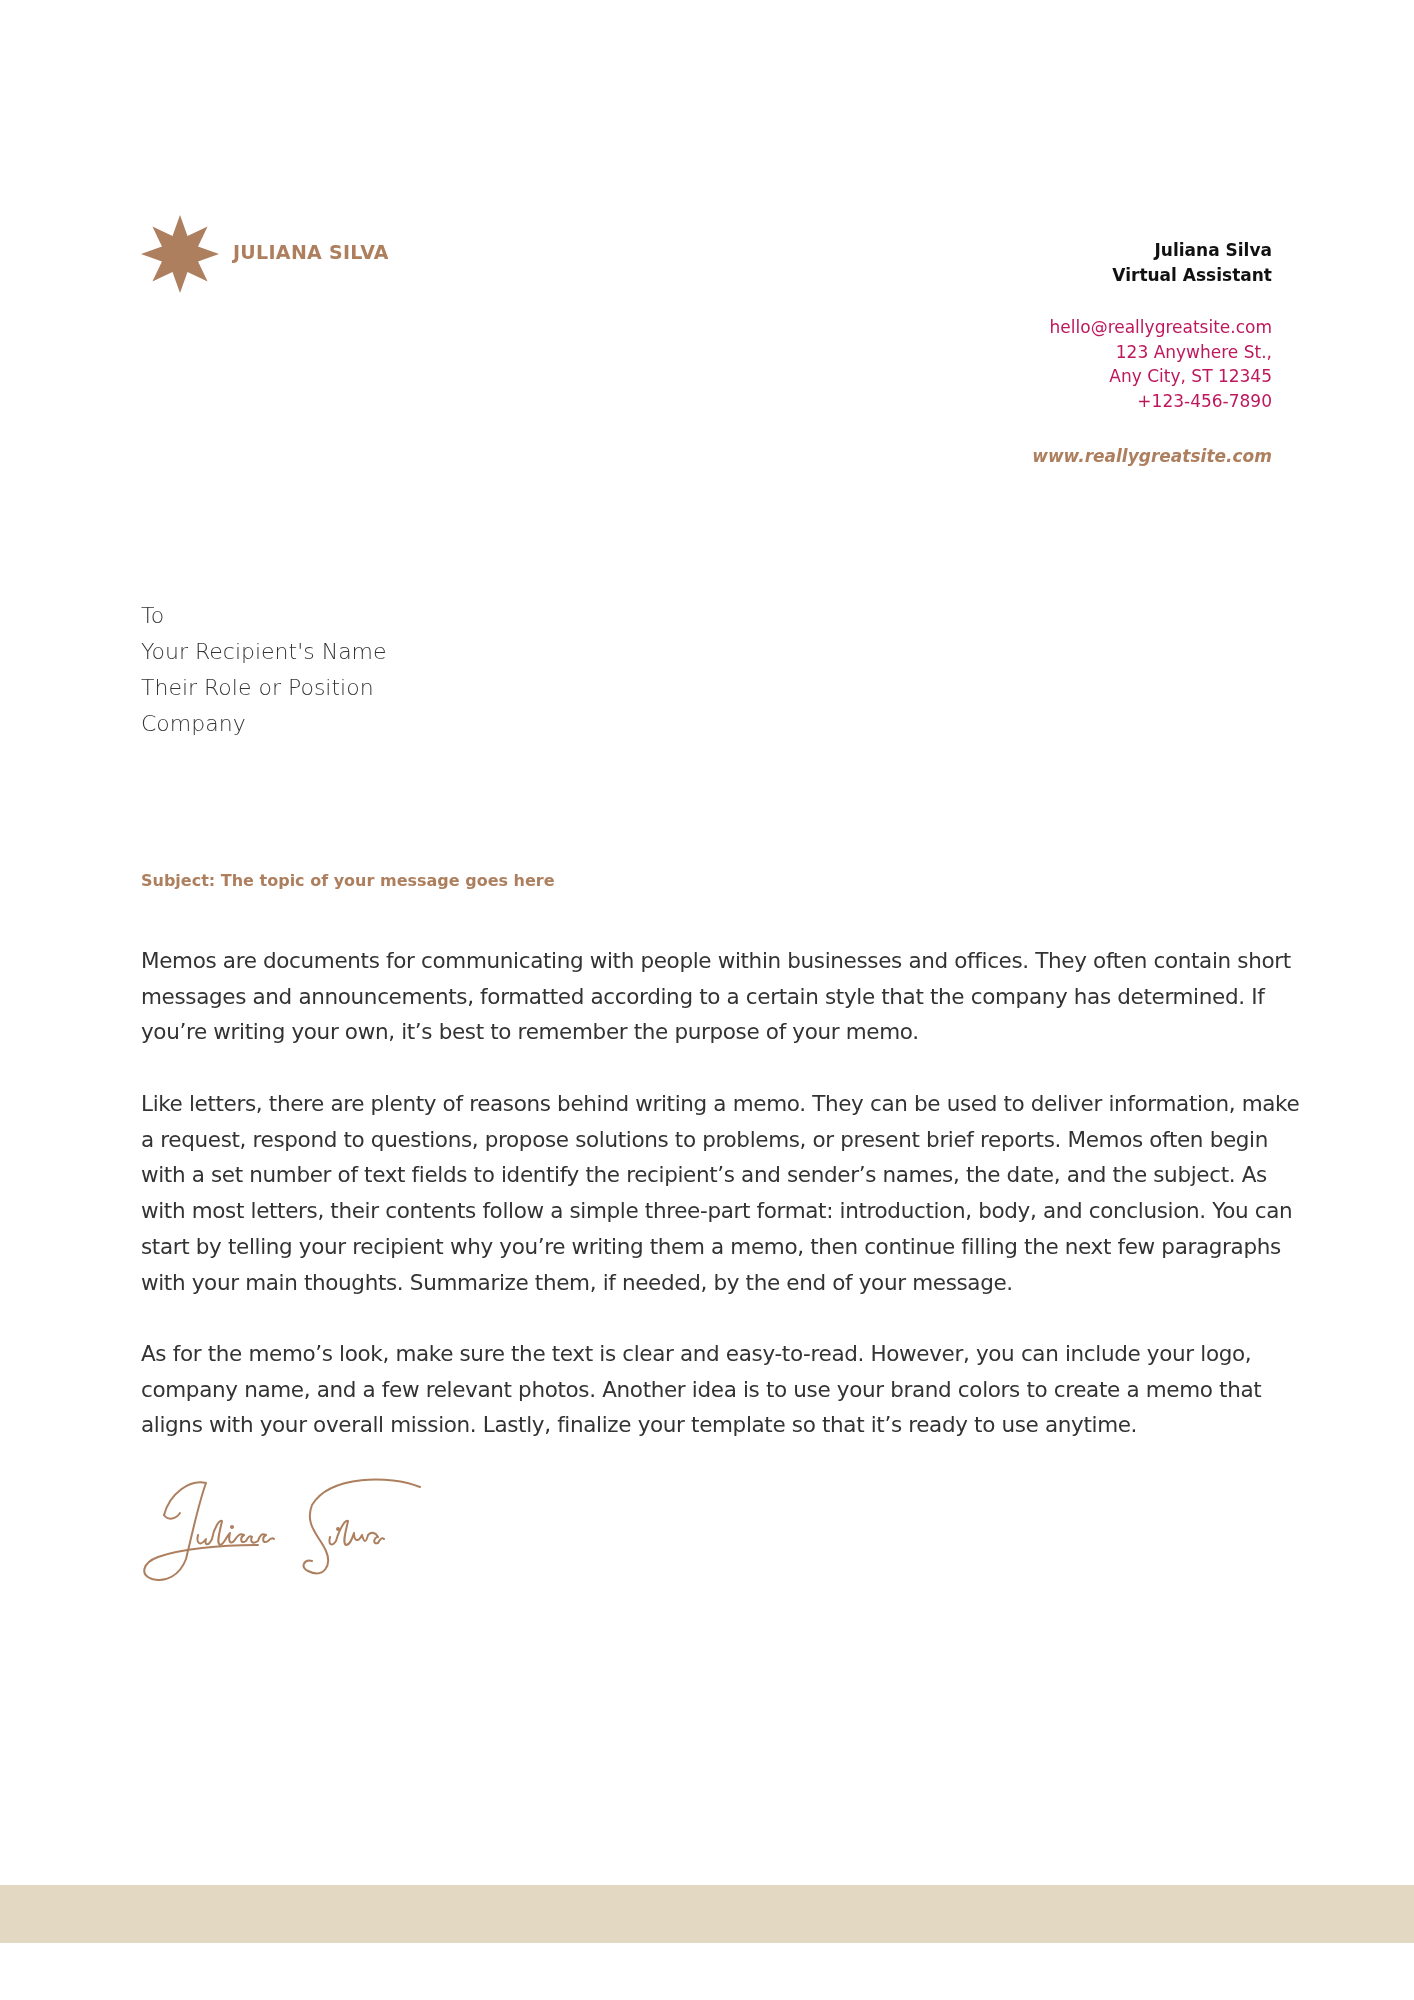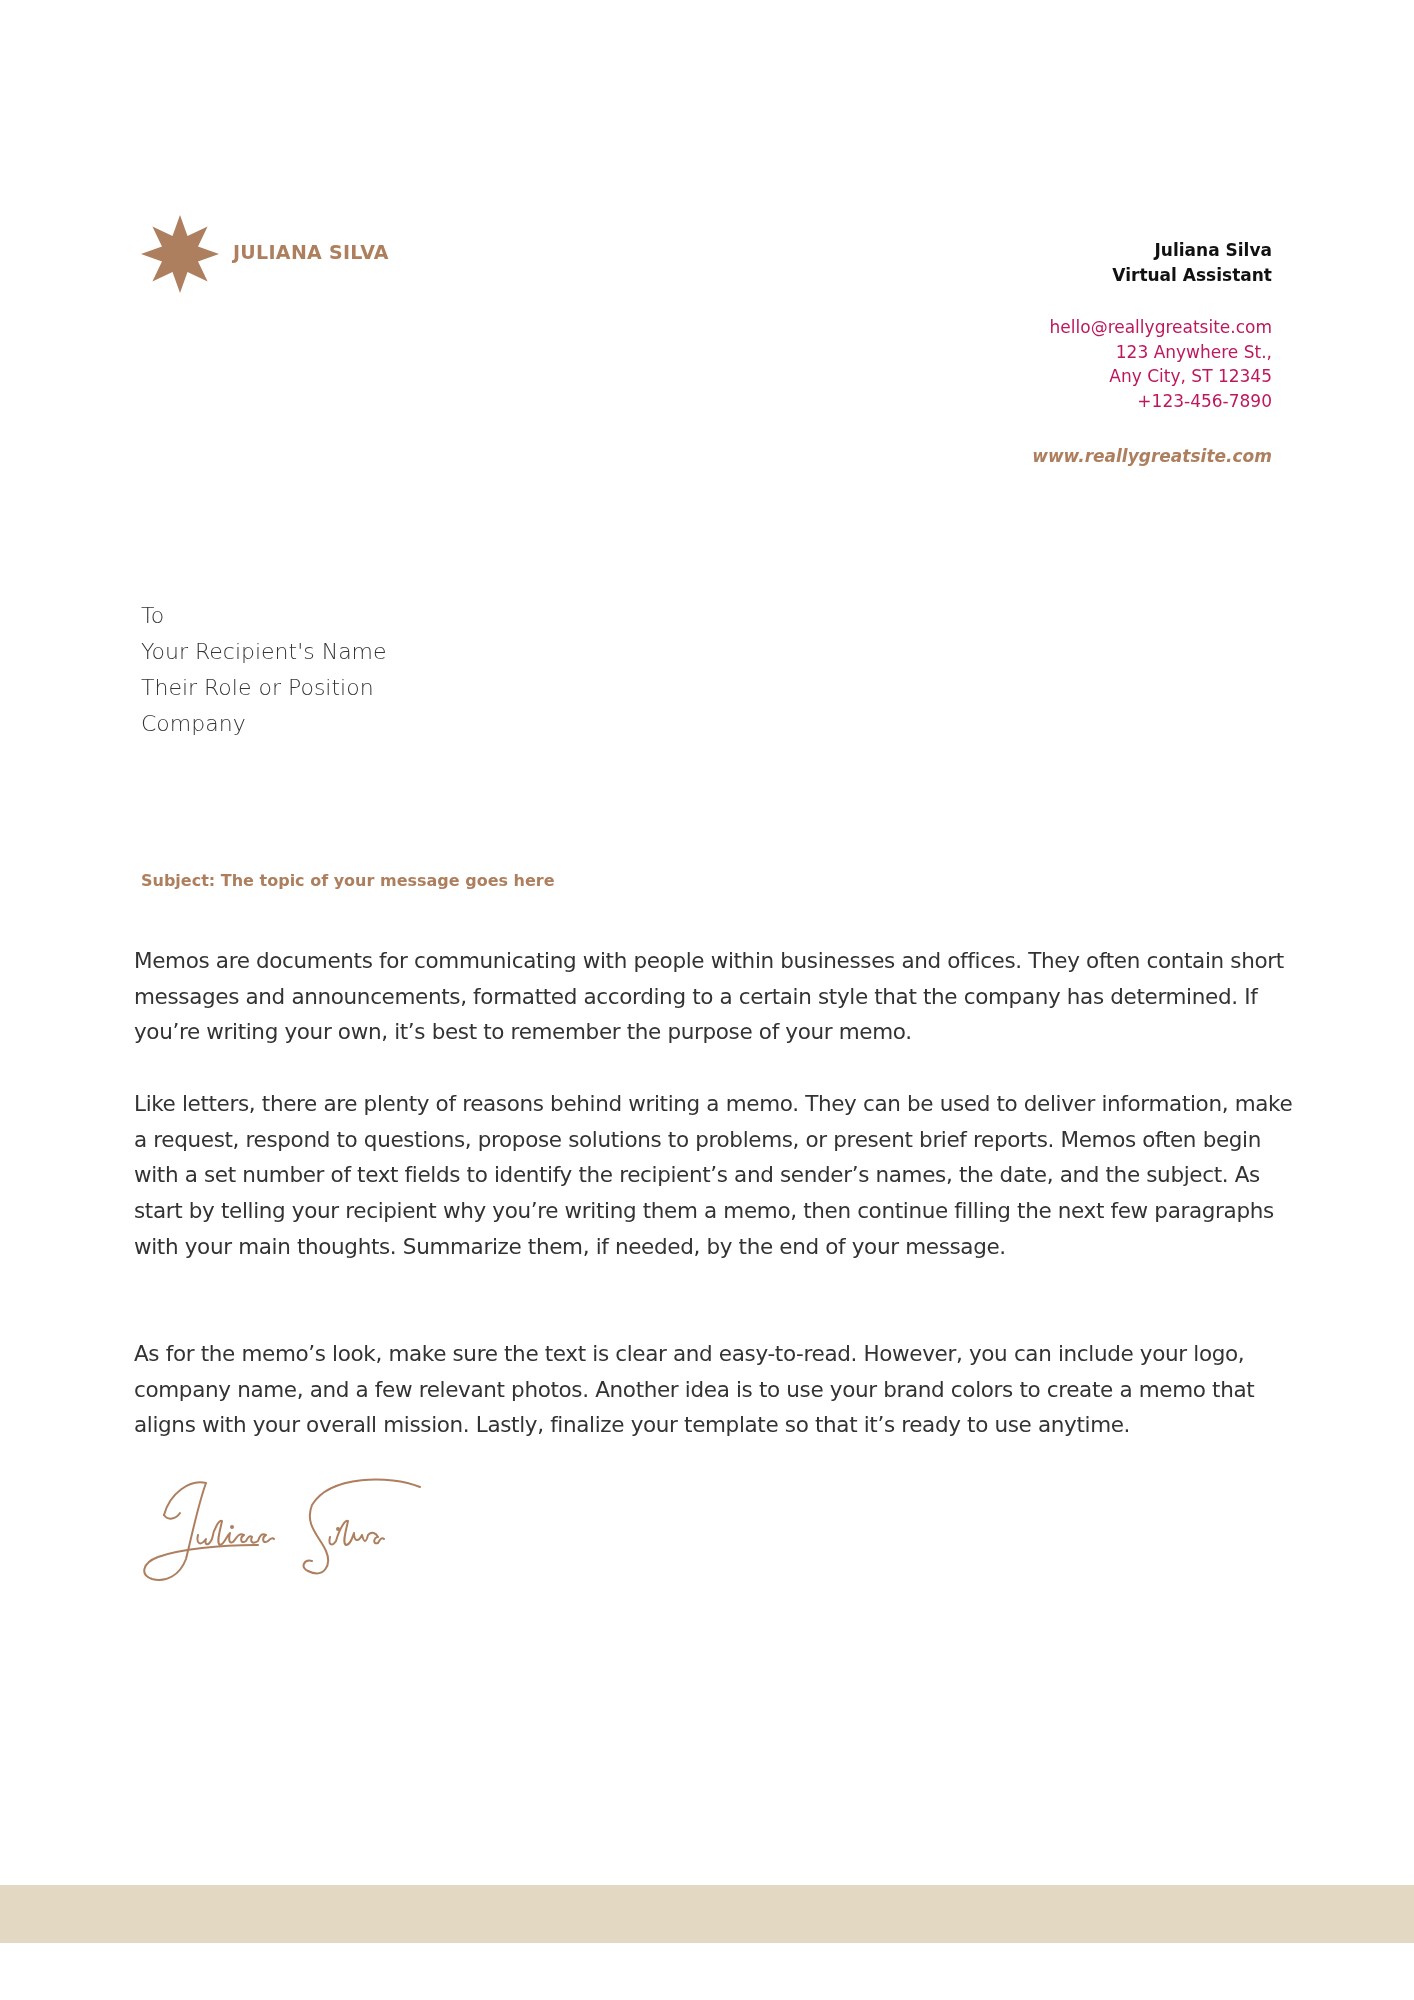--- a/index.html
+++ b/index.html
@@ -10,21 +10,21 @@
   .logo-name { left: 233px; top: 241px; font-size: 19px; font-weight: 700; color: #ad7f5e;
                letter-spacing: 0.3px; font-family: "DejaVu Sans", sans-serif; }
   .contact { right: 142px; top: 238px; text-align: right; font-family: "DejaVu Sans", sans-serif; }
   .contact .name, .contact .role { font-size: 17px; font-weight: 700; color: #111; line-height: 25px; }
   .contact .lines { margin-top: 27px; font-size: 17px; color: #be185d; line-height: 24.5px; }
   .contact .web { margin-top: 33px; font-size: 17px; font-weight: 700; color: #ad7f5e; font-style: italic; }
   .recipient { left: 141px; top: 578px; font-size: 22px; line-height: 36px; color: #333;
                font-family: "DejaVu Sans", sans-serif; font-weight: 300; margin-top: 20px; }
   .subject { left: 141px; top: 871px; font-size: 16px; font-weight: 700; color: #ad7f5e;
              font-family: "DejaVu Sans", sans-serif; }
-  .body-text { left: 134px; width: 1140px; font-size: 21.5px; line-height: 35.7px; color: #333;
+  .body-text { left: 141px; width: 1140px; font-size: 21.5px; line-height: 35.7px; color: #333;
                font-family: "DejaVu Sans", sans-serif; white-space: nowrap; letter-spacing: -0.35px; }
   .p1 { top: 943px; }
   .p2 { top: 1086px; }
   .p3 { top: 1336px; }
   .body-text .line { display: block; }
   .signature { left: 140px; top: 1475px; width: 285px; height: 110px; }
   .footer-band { left: 0; top: 1885px; width: 1414px; height: 58px; background: #e3d9c3; }
 </style>
 </head>
 <body>
@@ -58,20 +58,21 @@
 <div class="abs body-text p1">
   <span class="line">Memos are documents for communicating with people within businesses and offices. They often contain short</span>
   <span class="line">messages and announcements, formatted according to a certain style that the company has determined. If</span>
   <span class="line">you’re writing your own, it’s best to remember the purpose of your memo.</span>
 </div>
 
 <div class="abs body-text p2">
   <span class="line">Like letters, there are plenty of reasons behind writing a memo. They can be used to deliver information, make</span>
   <span class="line">a request, respond to questions, propose solutions to problems, or present brief reports. Memos often begin</span>
   <span class="line">with a set number of text fields to identify the recipient’s and sender’s names, the date, and the subject. As</span>
+  <span class="line">with most letters, their contents follow a simple three-part format: introduction, body, and conclusion. You can</span>
   <span class="line">start by telling your recipient why you’re writing them a memo, then continue filling the next few paragraphs</span>
   <span class="line">with your main thoughts. Summarize them, if needed, by the end of your message.</span>
 </div>
 
 <div class="abs body-text p3">
   <span class="line">As for the memo’s look, make sure the text is clear and easy-to-read. However, you can include your logo,</span>
   <span class="line">company name, and a few relevant photos. Another idea is to use your brand colors to create a memo that</span>
   <span class="line">aligns with your overall mission. Lastly, finalize your template so that it’s ready to use anytime.</span>
 </div>
 

